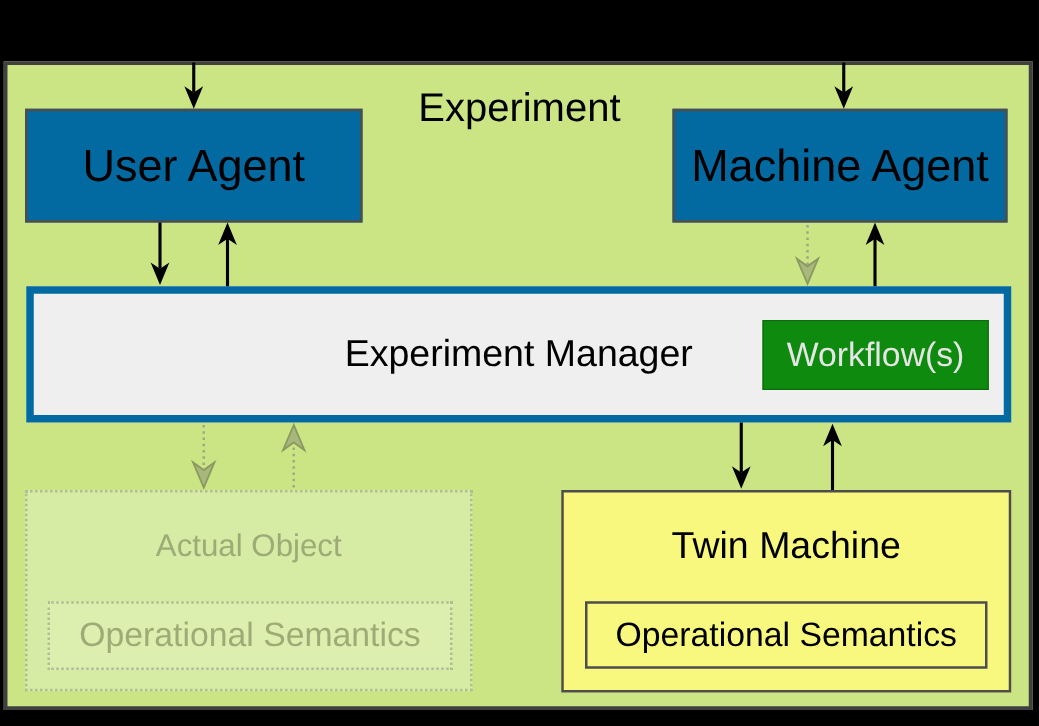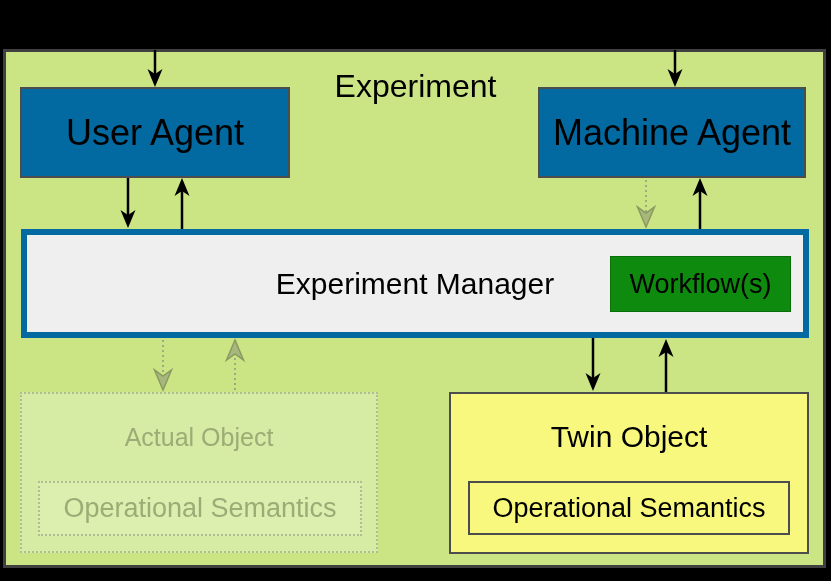--- a/index.html
+++ b/index.html
@@ -48,21 +48,21 @@
     background: #efefef;
     border: 6px solid #0369a1;
     font-size: 30px;
     line-height: 37px;
     flex-direction: column;
   }
   .workflow {
     left: 610px; top: 256px; width: 181px; height: 56px;
     background: #0e8b0e;
     border: 1px solid #0a6e0a;
-    color: #000000;
+    color: #e5e5e5;
     font-size: 27px;
     text-align: right;
   }
   .object-box {
     position: absolute;
     box-sizing: border-box;
   }
   .twin-object {
     left: 449px; top: 392px; width: 360px; height: 162px;
     background: #f8f87e;
@@ -143,21 +143,21 @@
   </div>
 
   <div class="object-box actual-object">
     <div class="actual-label">Actual Object</div>
     <div class="actual-semantics">
       <span>Operational Semantics</span>
     </div>
   </div>
 
   <div class="object-box twin-object">
-    <div class="twin-label">Twin Object</div>
+    <div class="twin-label">Twin Machine</div>
     <div class="twin-semantics">
       <span>Operational Semantics</span>
     </div>
   </div>
 
   <svg class="arrows" viewBox="0 0 831 581" xmlns="http://www.w3.org/2000/svg">
 
     <g>
       <line class="solid" x1="155" y1="50" x2="155" y2="74"></line>
       <polygon class="solid" points="155,87 147.5,69 155,74 162.5,69"></polygon>

